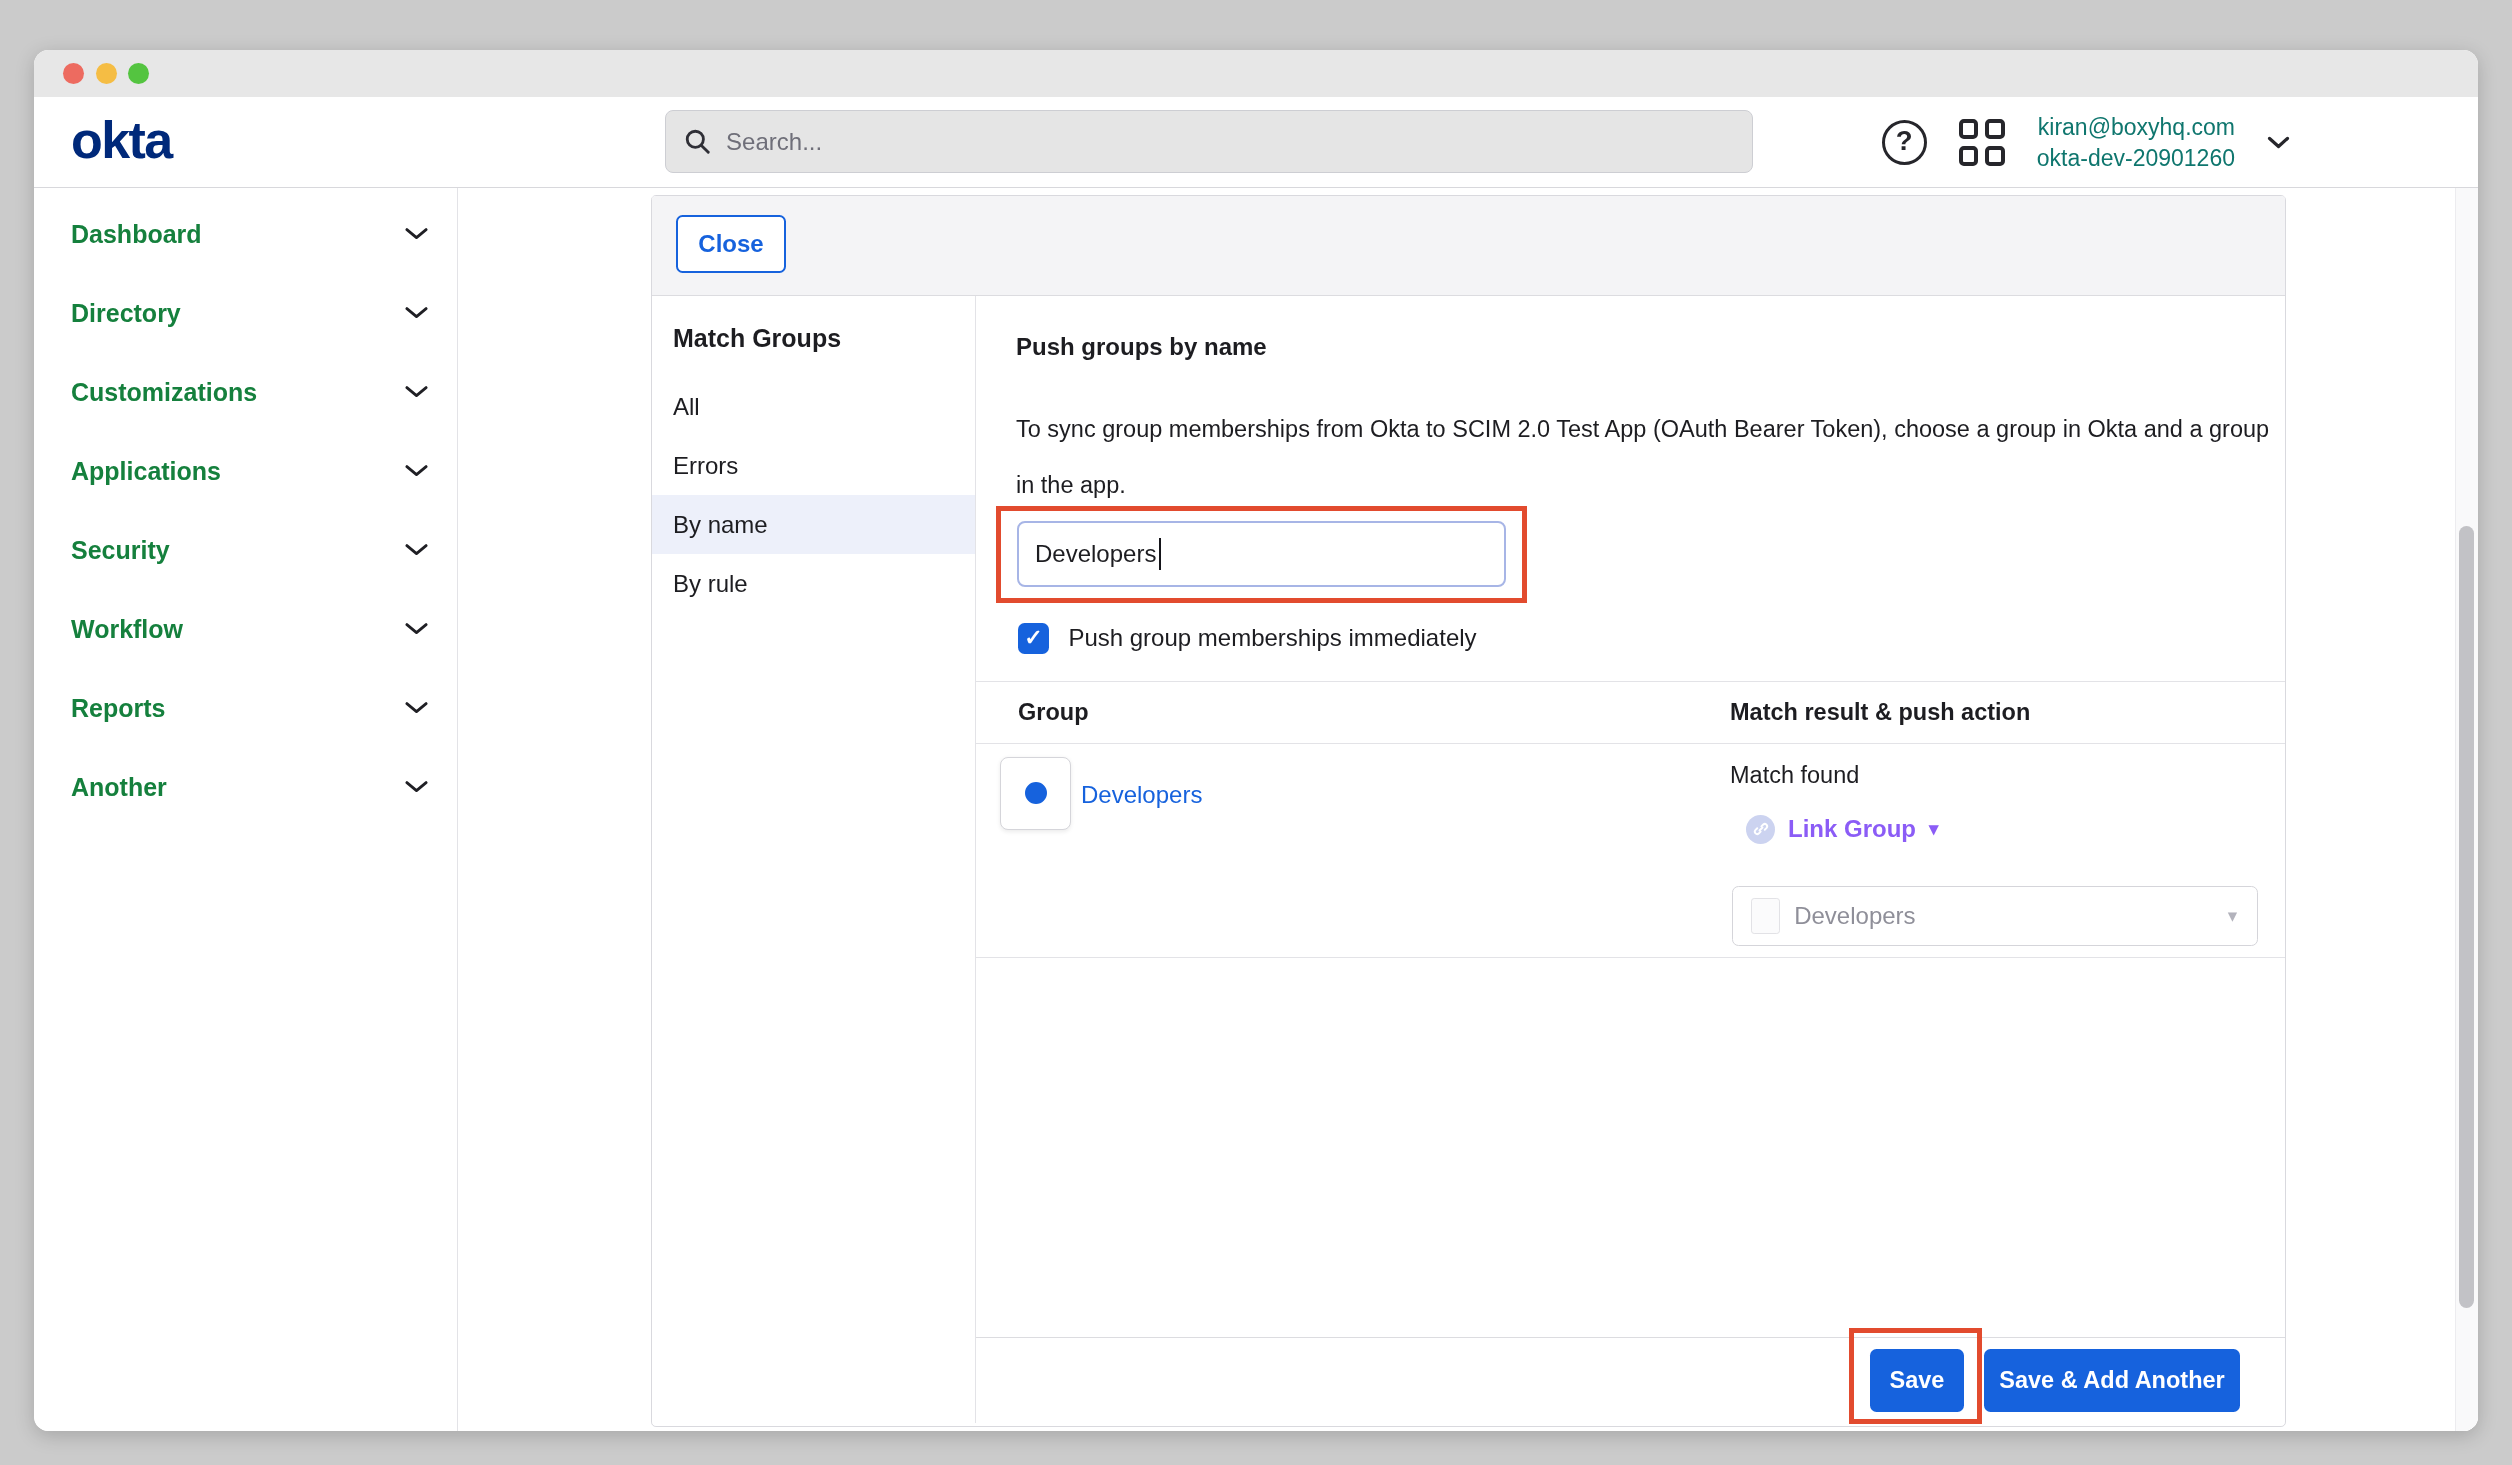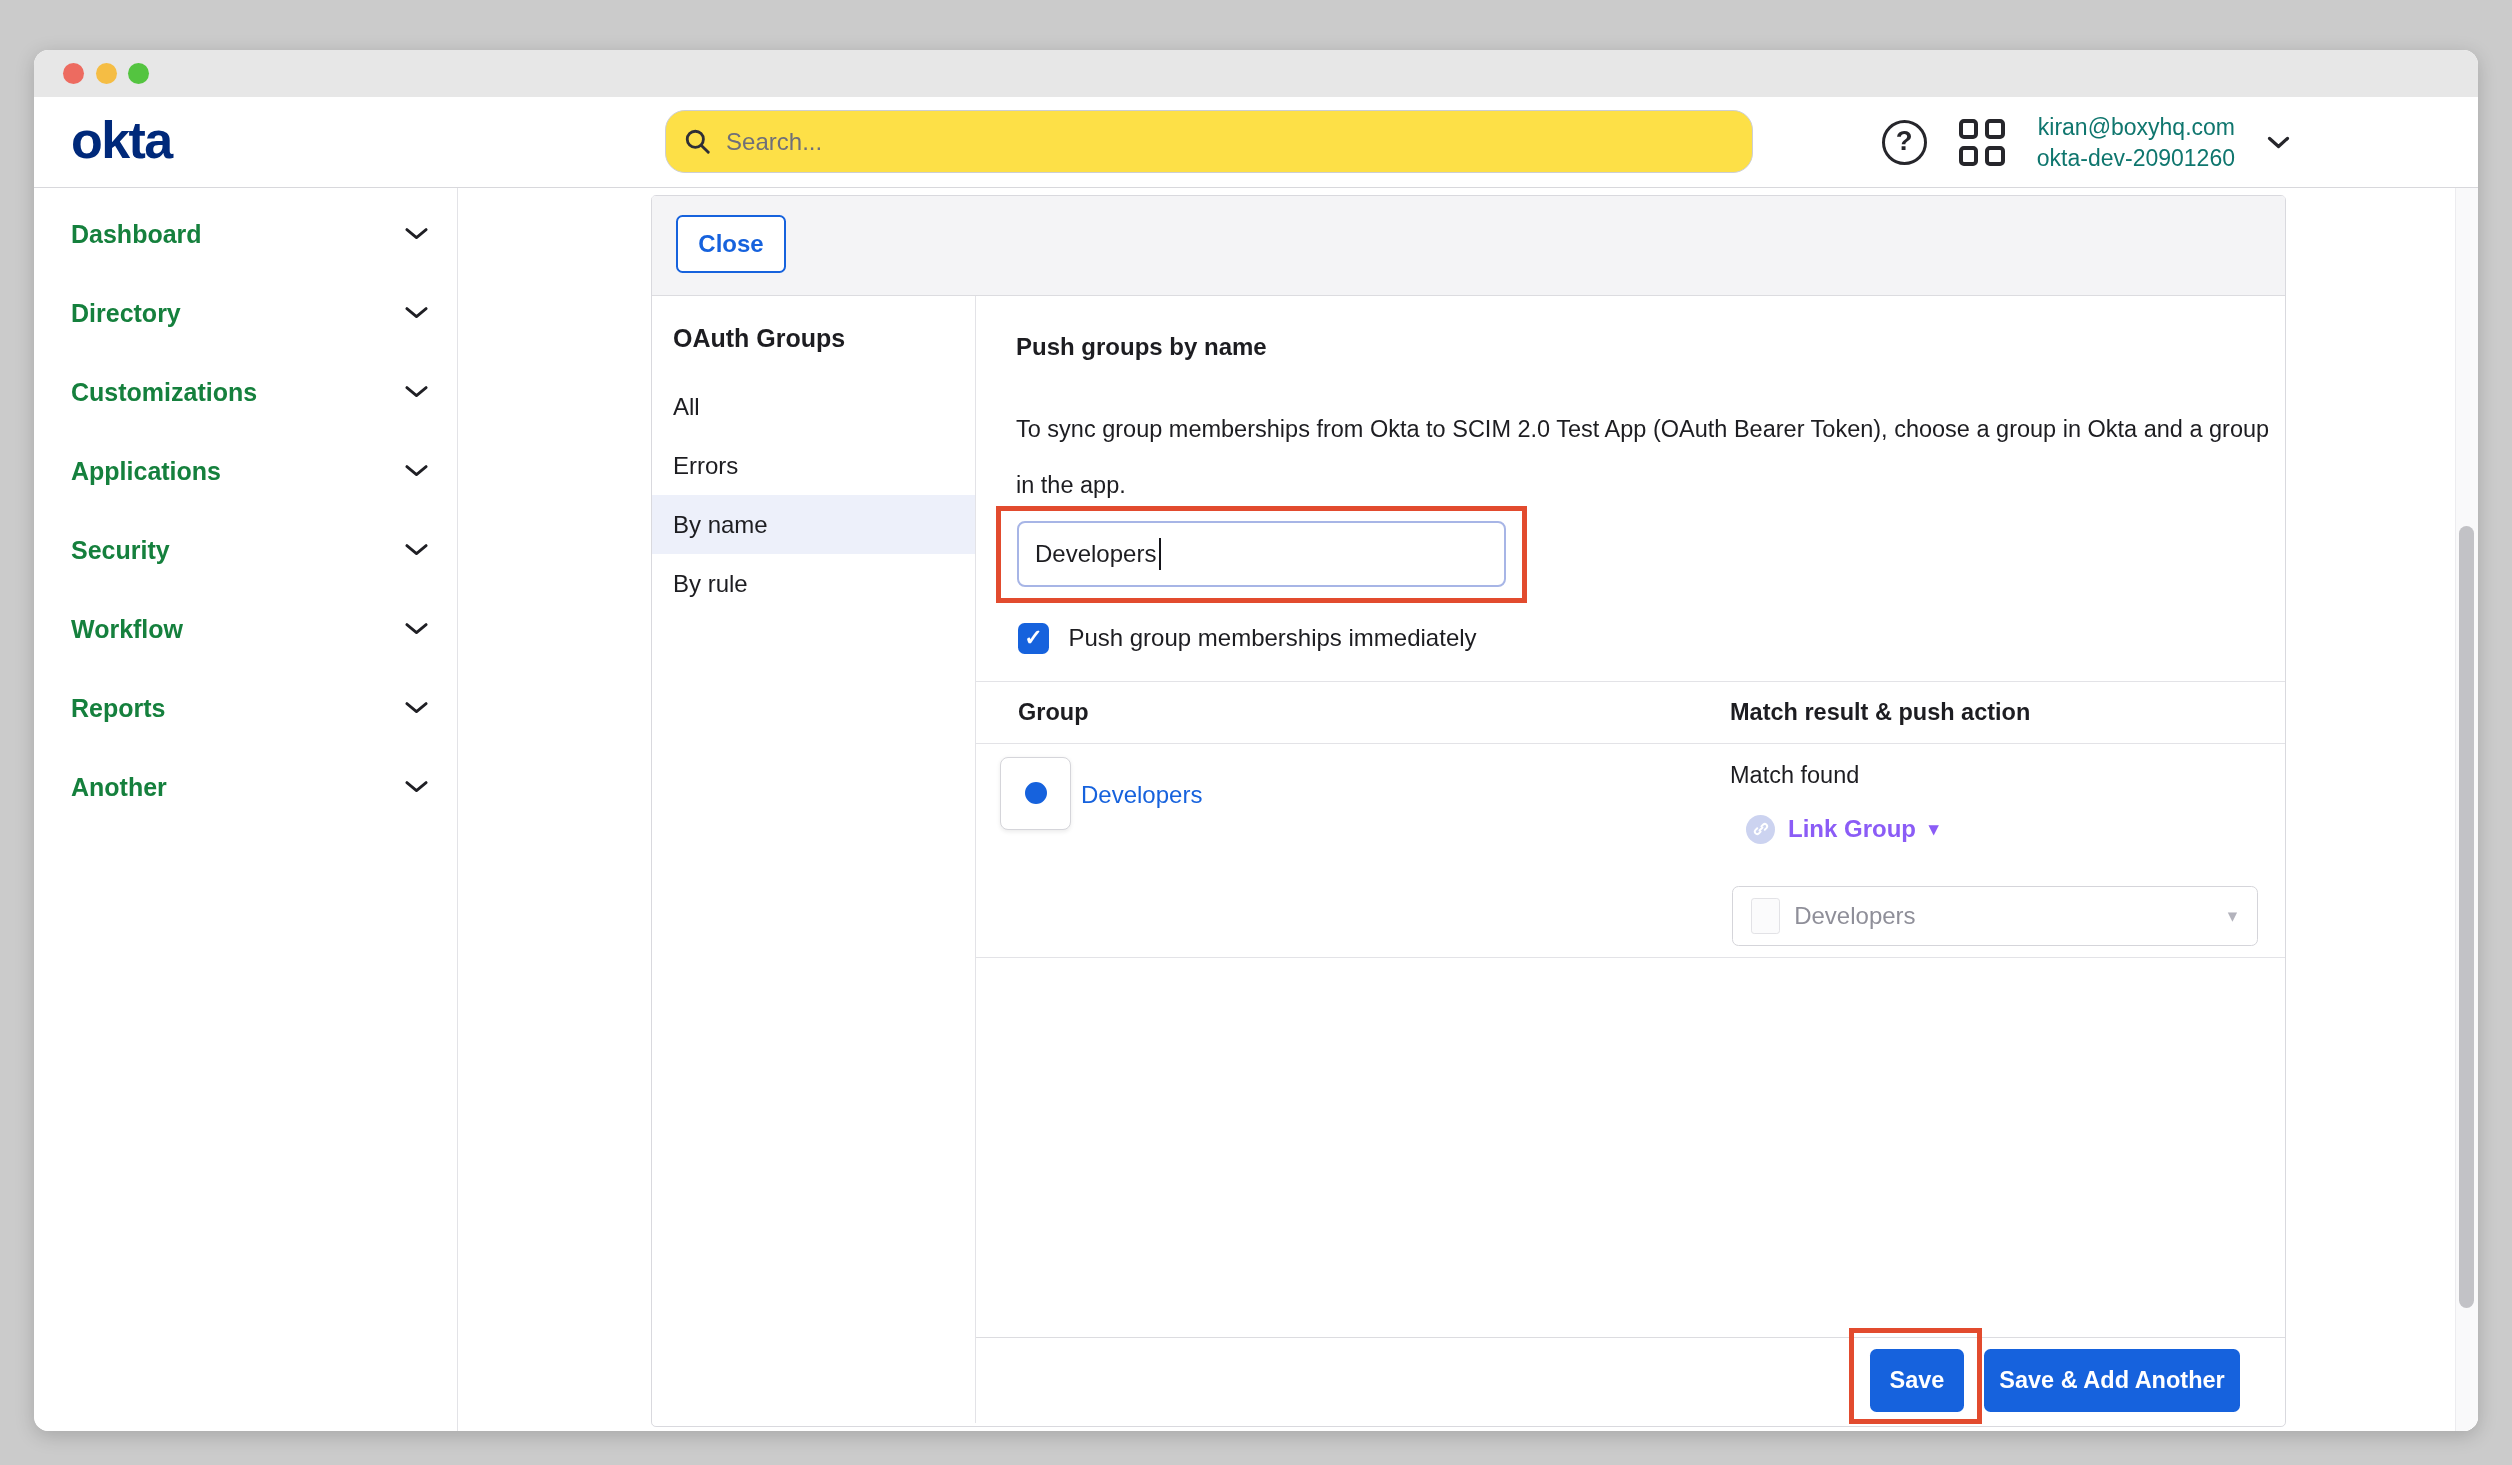--- a/index.html
+++ b/index.html
@@ -25,21 +25,21 @@
   .dot-green  { left:94px; background:#54c440; }
 
   
   .header { position:relative; height:91px; background:#fff; border-bottom:1.6px solid #d8d8dc; }
   .logo {
     position:absolute; left:37px; top:13px;
     font-size:52px; font-weight:700; letter-spacing:-1.6px; color:#00297a;
   }
   .search {
     position:absolute; left:631px; top:13px; width:1088px; height:63px;
-    border:1.6px solid #cdced3; border-radius:20px; background:#fde047;
+    border:1.6px solid #cdced3; border-radius:8px; background:#e5e5e5;
     display:flex; align-items:center; gap:14.6px; padding-left:18px;
   }
   .search-ph { font-size:24px; color:#6f6f79; }
   .header-right { position:absolute; right:188px; top:0; height:91px; display:flex; align-items:center; gap:32px; }
   .help-icon {
     width:45px; height:45px; border:3.2px solid #26262b; border-radius:50%;
     display:flex; align-items:center; justify-content:center;
     font-size:27.5px; font-weight:600; color:#26262b; padding-bottom:3.2px;
   }
   .grid-icon { display:grid; grid-template-columns:19.4px 19.4px; grid-template-rows:19.4px 19.4px; gap:7.3px; }
@@ -263,21 +263,21 @@
     <div class="main">
       <div class="panel">
 
         <div class="panel-topbar">
           <div class="close-btn">Close</div>
         </div>
 
         <div class="panel-body">
 
           <div class="pg-nav">
-            <div class="pg-title">OAuth Groups</div>
+            <div class="pg-title">Match Groups</div>
             <div class="pg-items">
               <div class="pg-item">All</div>
               <div class="pg-item">Errors</div>
               <div class="pg-item selected">By name</div>
               <div class="pg-item">By rule</div>
             </div>
           </div>
 
           <div class="pg-content">
 

